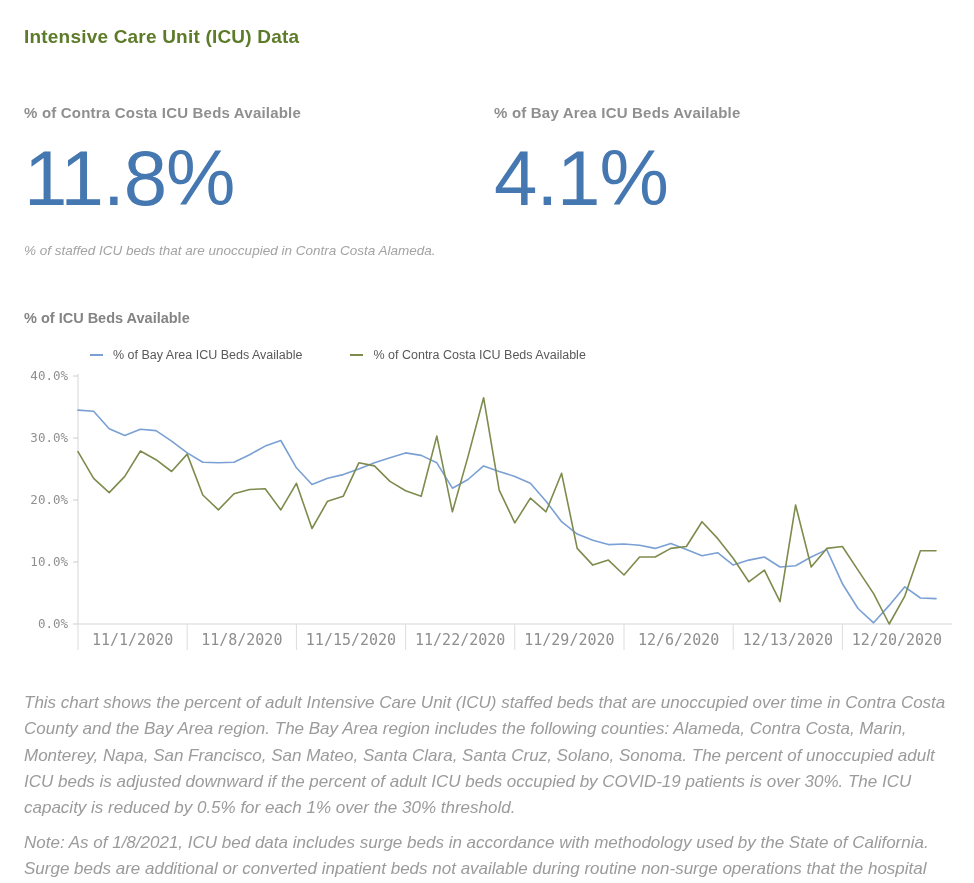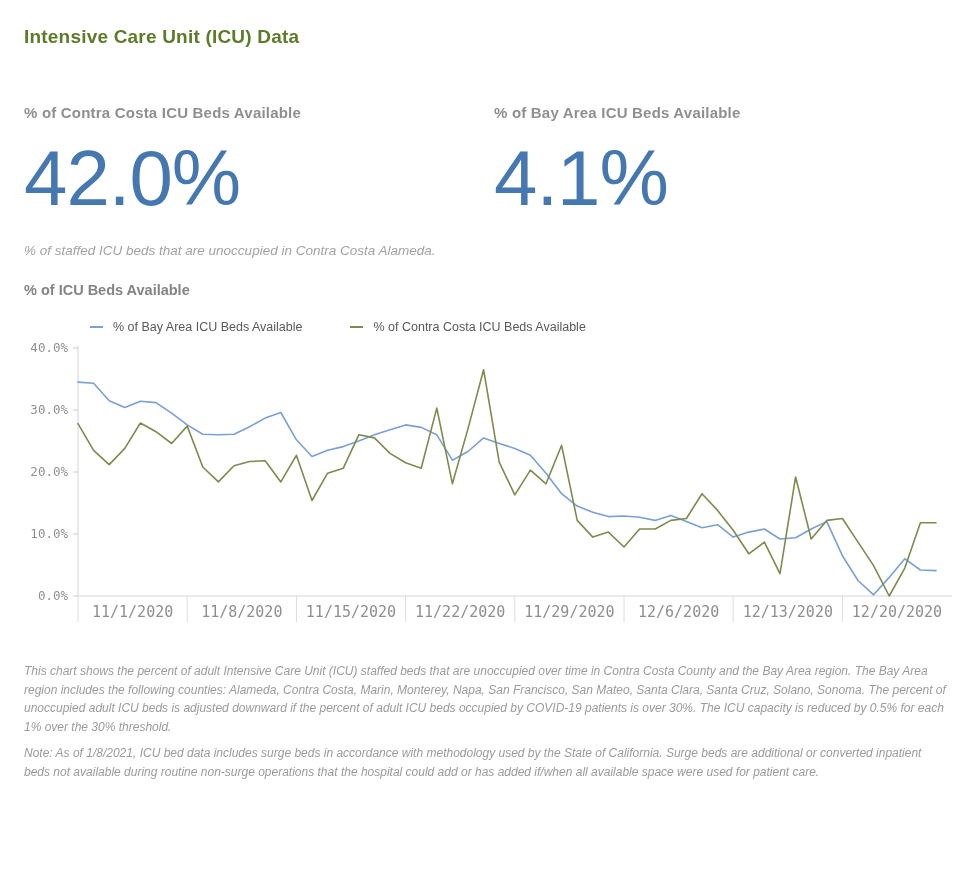--- a/index.html
+++ b/index.html
@@ -22,54 +22,54 @@
   .kpi-label {
     font-size: 15px; font-weight: bold; color: #8f8f8f; letter-spacing: 0.2px;
   }
   .kpi-value {
     font-size: 78px; color: #4577b0; font-weight: 400;
     margin-top: 18px; letter-spacing: -1px; line-height: 1.0;
   }
   .kpi-caption {
     font-size: 13.5px; font-style: italic; color: #a3a3a3; margin-top: 26px;
   }
-  .chart-section { margin-top: 24px; }
+  .chart-section { margin-top: 52px; }
   .chart-title {
     font-size: 14.5px; font-weight: bold; color: #848484;
   }
   .legend {
     display: flex; gap: 48px; margin: 22px 0 0 66px; align-items: center;
   }
   .legend-item { display: flex; align-items: center; gap: 10px; cursor: pointer; }
   .legend-dash { width: 13px; height: 2px; display: inline-block; }
   .legend-label { font-size: 12.5px; color: #595959; }
   .chart-svg { display: block; margin-top: 6px; }
   .axis-text-y {
     font-family: "DejaVu Sans Mono", monospace;
     font-size: 12.5px; fill: #8f8f8f;
   }
   .axis-text-x {
     font-family: "DejaVu Sans Mono", monospace;
     font-size: 15px; fill: #8f8f8f;
   }
   .footnotes { margin-top: 30px; width: 926px; }
   .footnote {
-    font-size: 12px; font-style: italic; color: #9b9b9b; line-height: 1.55;
+    font-size: 17px; font-style: italic; color: #9b9b9b; line-height: 1.55;
   }
   .footnote + .footnote { margin-top: 8px; }
 </style>
 </head>
 <body>
 
 <h1 class="page-title">Intensive Care Unit (ICU) Data</h1>
 
 <div class="kpi-row">
   <div class="kpi">
     <div class="kpi-label">% of Contra Costa ICU Beds Available</div>
-    <div class="kpi-value">42.0%</div>
+    <div class="kpi-value">11.8%</div>
     <div class="kpi-caption">% of staffed ICU beds that are unoccupied in Contra Costa Alameda.</div>
   </div>
   <div class="kpi">
     <div class="kpi-label">% of Bay Area ICU Beds Available</div>
     <div class="kpi-value">4.1%</div>
   </div>
 </div>
 
 <div class="chart-section">
   <div class="chart-title">% of ICU Beds Available</div>

